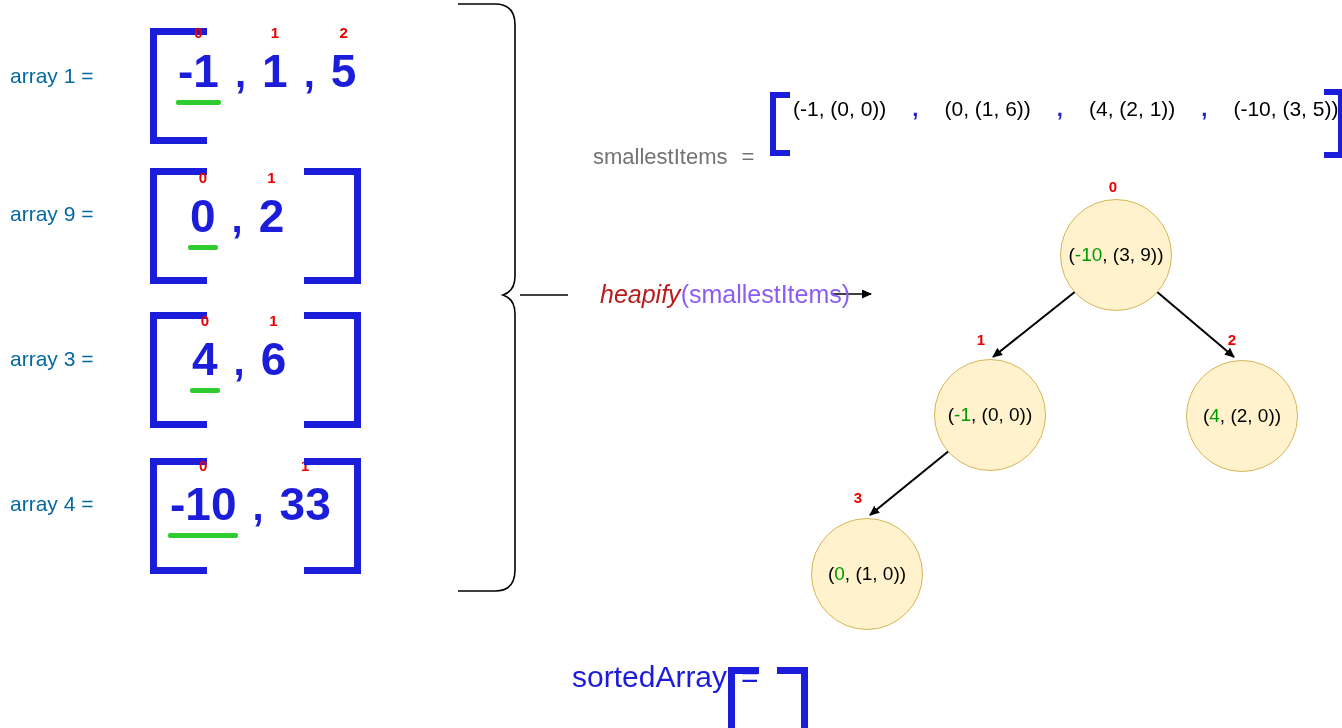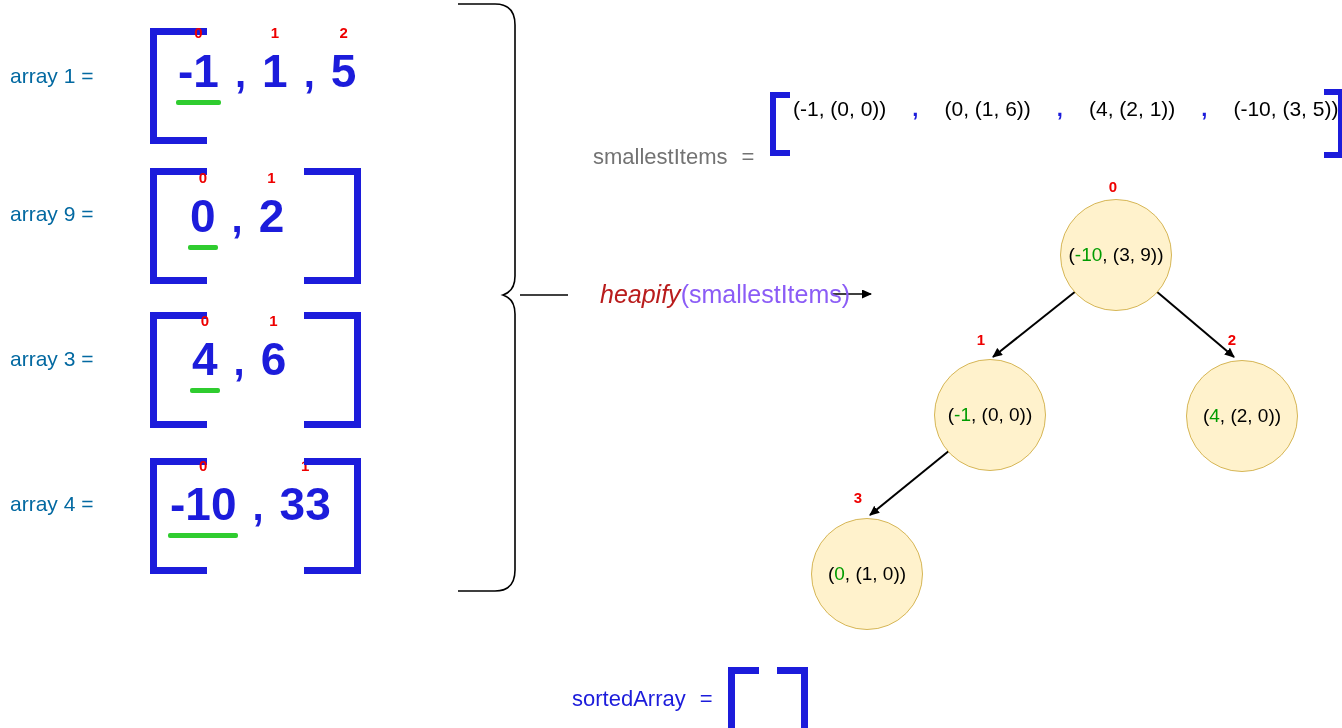--- a/index.html
+++ b/index.html
@@ -42,21 +42,21 @@
   
   .node{position:absolute;width:110px;height:110px;border-radius:50%;
         background:#fff2cc;border:1.5px solid #d6b656;
         display:flex;align-items:center;justify-content:center;
         font-size:19px;color:#000000;white-space:nowrap;}
   .g{color:#009c00;}
   .nidx{position:absolute;transform:translateX(-50%);color:#ee0000;
         font-size:15px;font-weight:bold;line-height:1;}
 
   
-  .soline{position:absolute;left:572px;top:686px;font-size:22px;color:#1c1cdb;white-space:nowrap;}
+  .soline{position:absolute;left:572px;top:660px;font-size:30px;color:#1c1cdb;white-space:nowrap;}
   .soline .eq{margin-left:14px;}
   .obr-l{position:absolute;left:728px;top:667px;width:24px;height:56px;
          border-left:7px solid #1c1cdb;border-top:7px solid #1c1cdb;border-bottom:7px solid #1c1cdb;}
   .obr-r{position:absolute;left:777px;top:667px;width:24px;height:56px;
          border-right:7px solid #1c1cdb;border-top:7px solid #1c1cdb;border-bottom:7px solid #1c1cdb;}
 </style>
 </head>
 <body>
 
 <div id="canvas">

